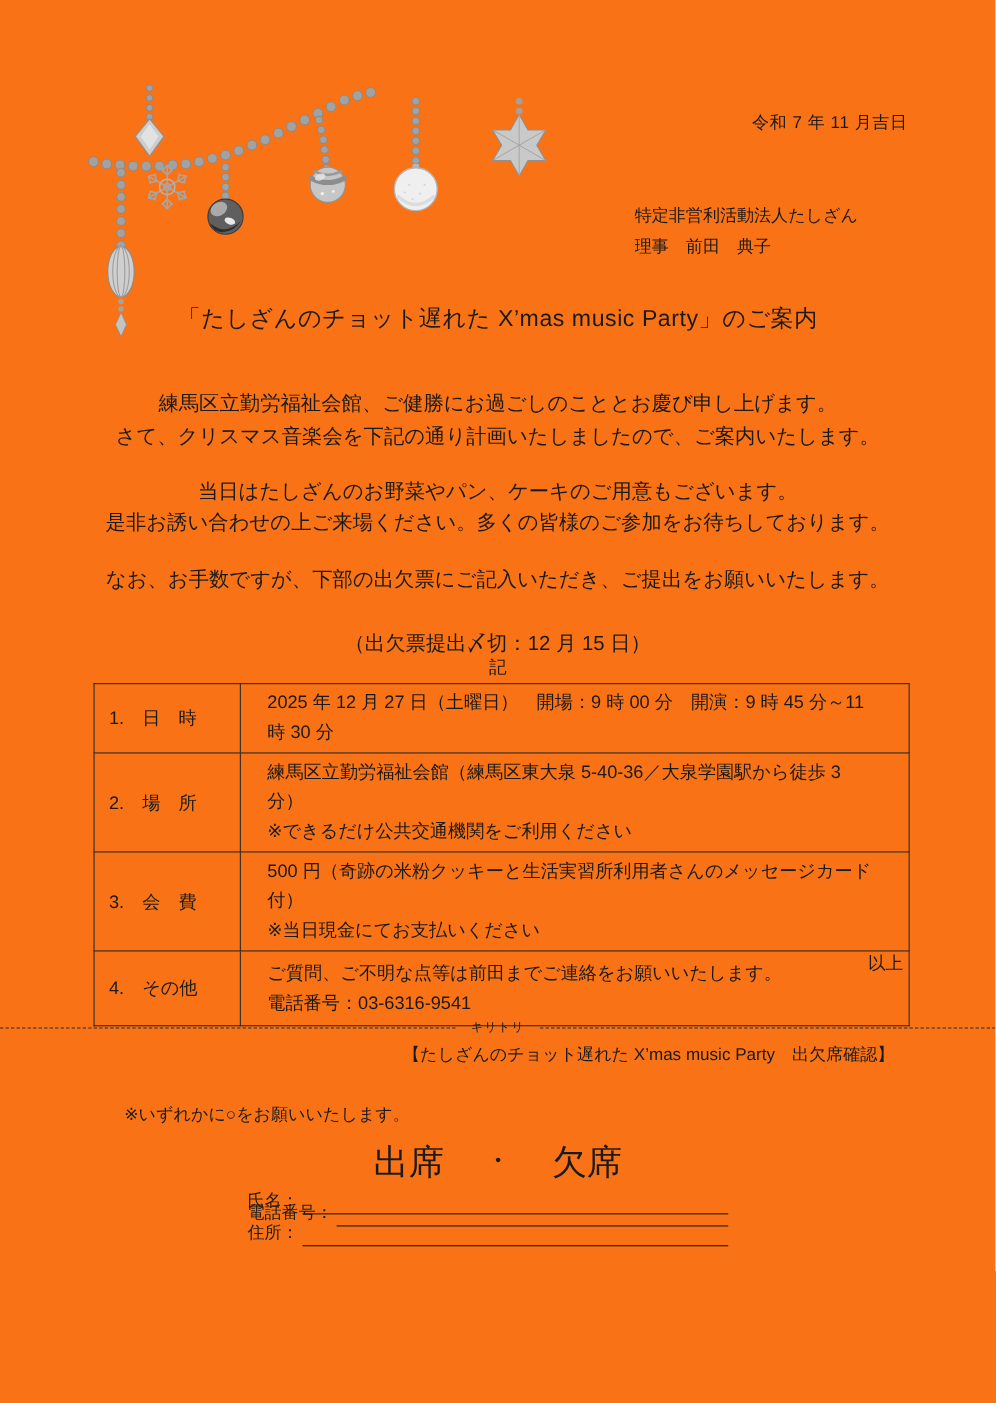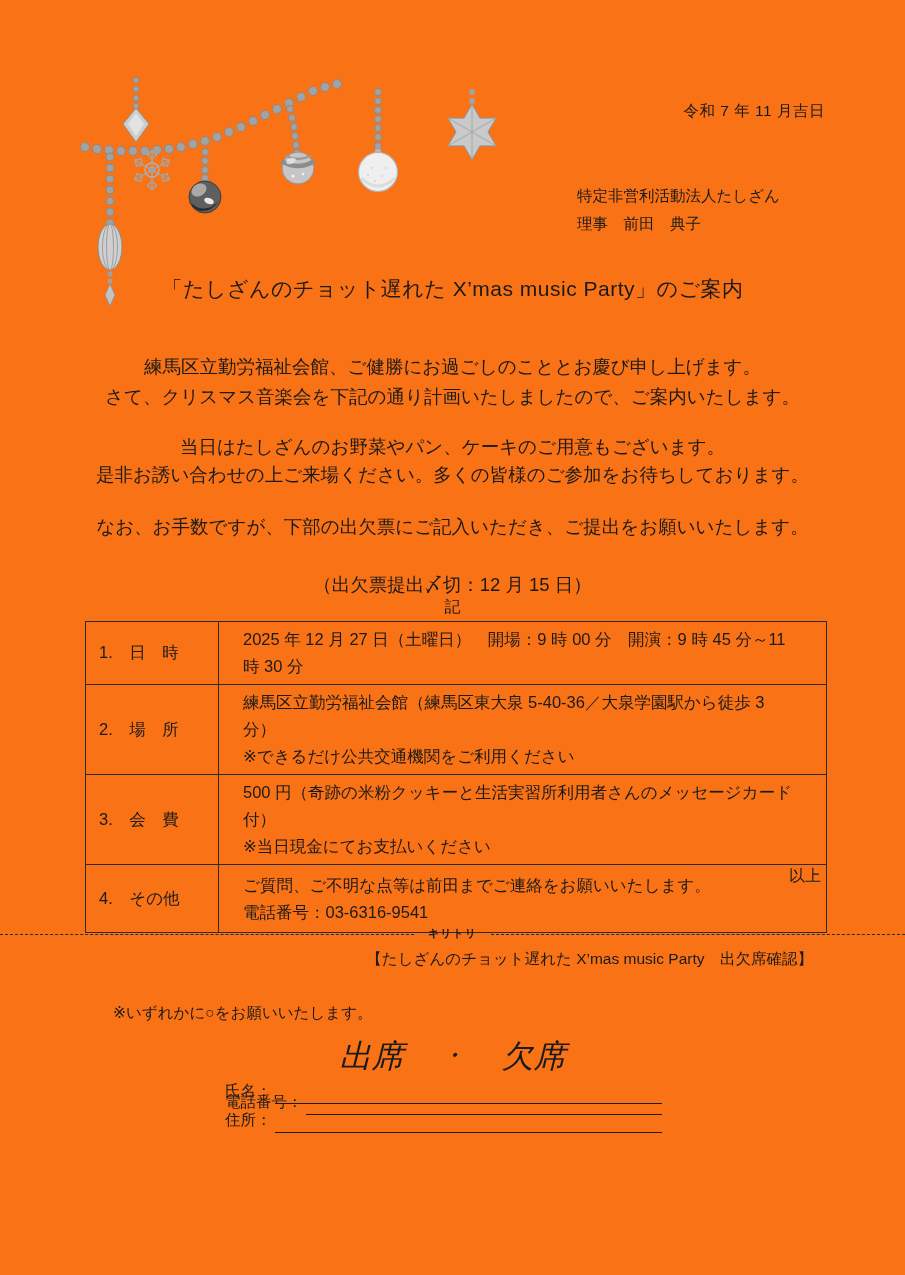--- a/index.html
+++ b/index.html
@@ -17,24 +17,24 @@
   .b0{top:354px;} .b1{top:384px;} .b2{top:434px;} .b3{top:462px;} .b4{top:514px;} .b5{top:572px;}
   .record{left:0;top:597px;width:100%;text-align:center;font-size:16px;}
   table.details{position:absolute;left:85px;top:621px;width:742px;border-collapse:collapse;table-layout:fixed;}
   table.details td{border:1.5px solid #2b2b2b;font-size:16.5px;vertical-align:middle;}
   td.lbl{width:118px;padding-left:13px;}
   td.val{padding:4px 24px;line-height:27px;}
   tr.r1 td{height:38px;} tr.r2 td{height:51px;} tr.r3 td{height:55px;} tr.r4 td{height:59px;}
   .closing{top:866px;right:84px;font-size:16px;}
   .cutline{top:927px;left:0;right:0;display:flex;align-items:center;}
   .cutline .dash{flex:1;border-top:1.5px dashed #2a2a2a;}
-  .cutline .cutlabel{font-size:11px;padding:0 14px;letter-spacing:1px;transform:translateY(-1px);font-weight:bold;}
+  .cutline .cutlabel{font-size:11px;padding:0 14px;letter-spacing:1px;transform:translateY(-1px);}
   .reply-header{top:949px;right:92px;font-size:15.5px;}
   .instruction{left:113px;top:1003px;font-size:15.5px;}
-  .attendance{left:0;top:1035px;width:100%;text-align:center;font-size:32px;font-style:italic;}
+  .attendance{left:0;top:1035px;width:100%;text-align:center;font-size:32px;}
   .attendance .sep{margin:0 36px;font-size:26px;vertical-align:3px;}
   .field{position:absolute;left:225px;width:437px;display:flex;align-items:center;height:22px;}
   .field .flabel{font-size:15.5px;white-space:nowrap;padding-bottom:1px;}
   .field .fline{flex:1;border-bottom:1.5px solid #1a1a1a;height:100%;margin-left:3px;}
   .f0{top:1081px;} .f1{top:1110px;} .f2{top:1092px;} .f3{top:1166px;}
 </style>
 </head>
 <body>
 
 <div class="page">

